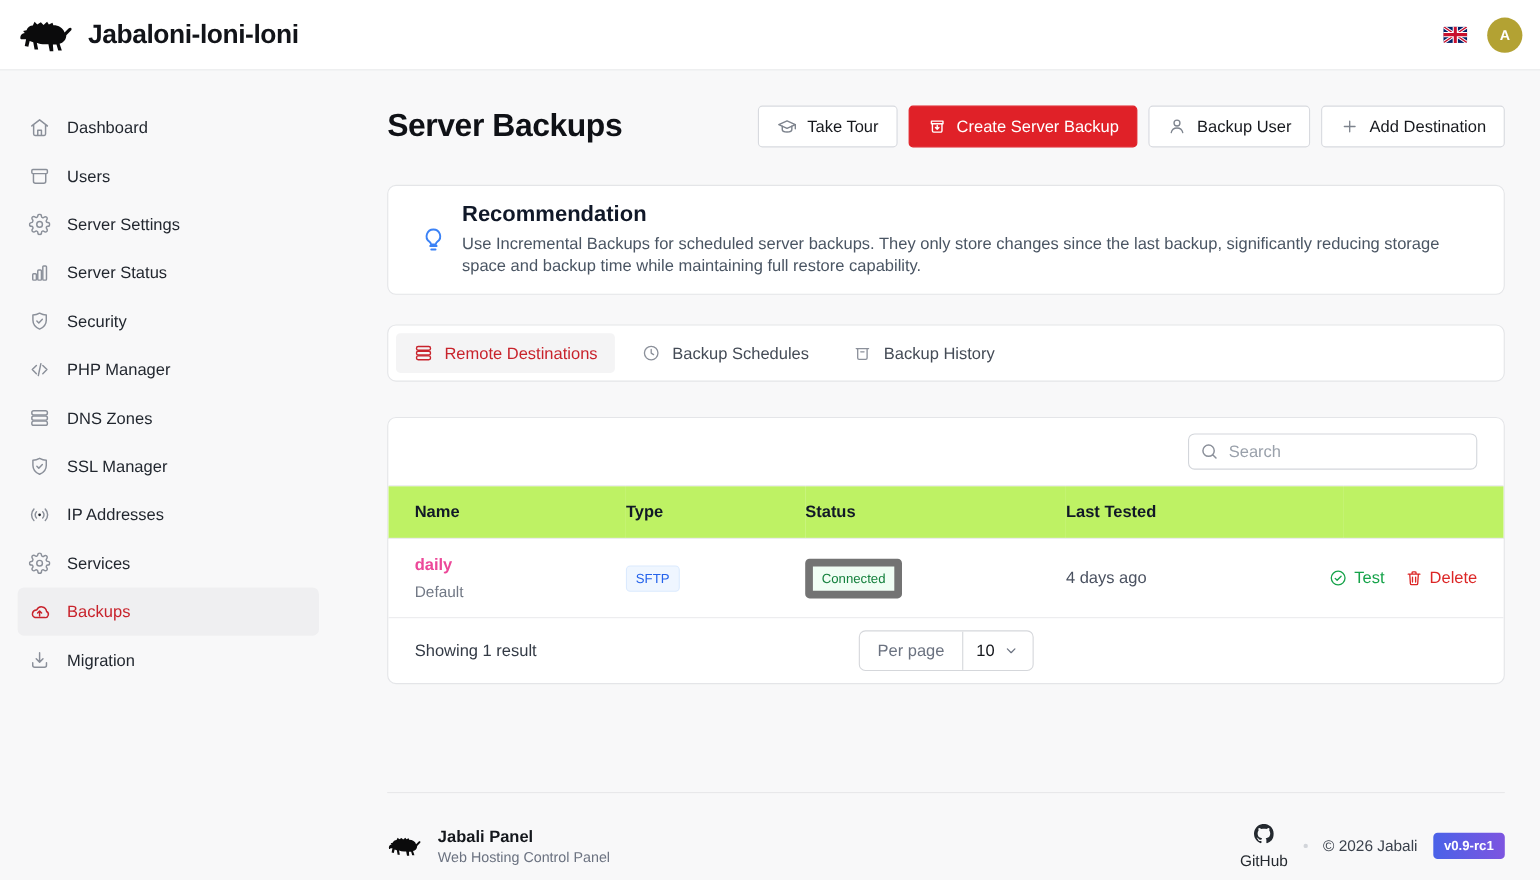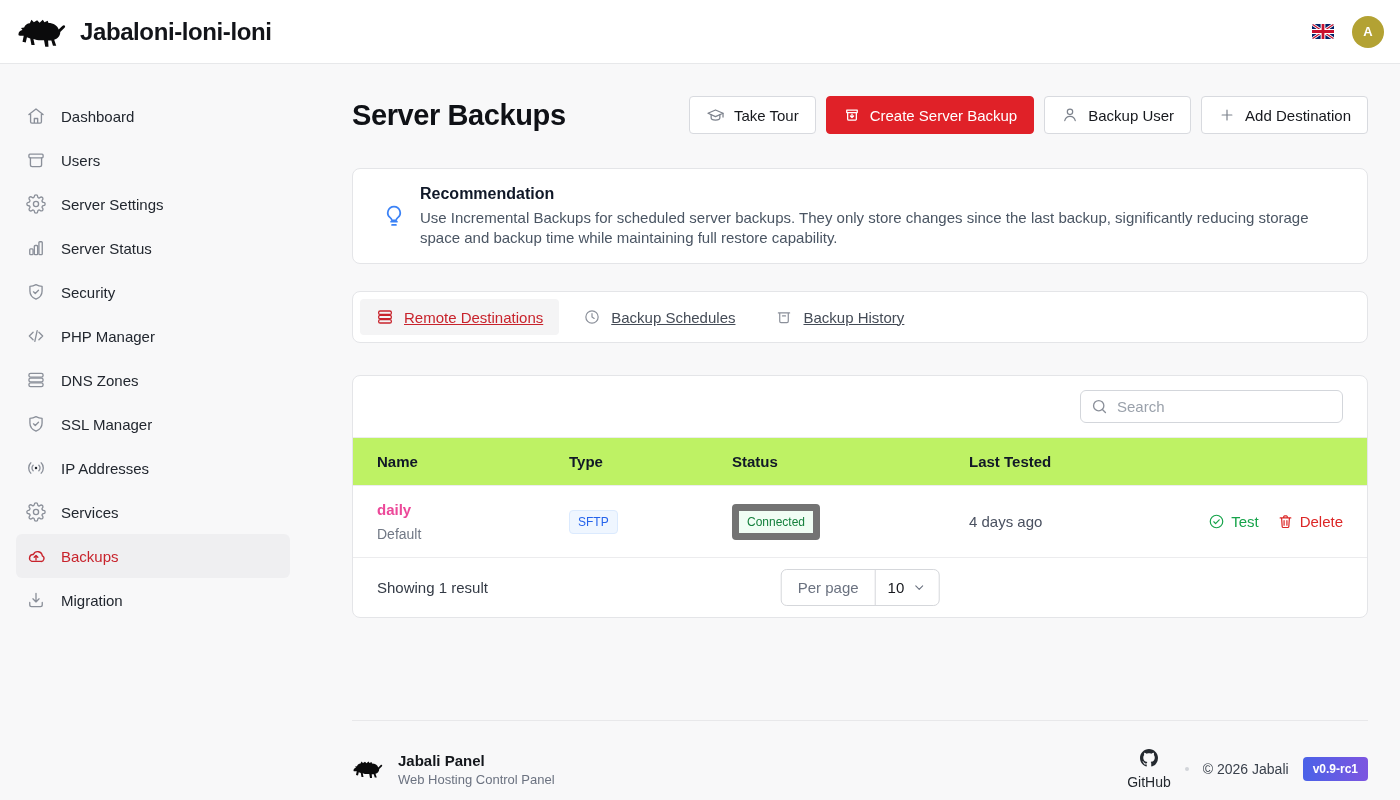--- a/index.html
+++ b/index.html
@@ -36,27 +36,27 @@
          font-size:15px; font-weight:500; color:#16181d; cursor:pointer; }
   .btn .ic { stroke:#7d838d; }
   .btn-danger { background:#e02128; border-color:#e02128; color:#fff; }
   .btn-danger .ic { stroke:#fff; }
 
   .card { background:#fff; border:1px solid #e4e5e8; border-radius:8px; }
 
   
   .rec-card { margin-top:34px; padding:15px 28px; display:flex; align-items:center; gap:13px; min-height:96px; }
   .rec-icon { flex:0 0 26px; }
-  .rec-title { font-size:16px; font-weight:700; color:#101828; margin-bottom:5px; }
+  .rec-title { font-size:20px; font-weight:700; color:#101828; margin-bottom:5px; }
   .rec-body { font-size:15px; line-height:20px; color:#4a5563; max-width:900px; }
 
   
   .tabs-card { margin-top:27px; padding:7px; display:flex; gap:8px; }
   .tab { display:inline-flex; align-items:center; gap:10px; padding:0 16px; height:36px;
-         border-radius:4px; font-size:15px; color:#444b56; cursor:pointer;text-decoration:underline; }
+         border-radius:4px; font-size:15px; color:#444b56; cursor:pointer; }
   .tab .ic { stroke:#8b909a; }
   .tab.active { background:#f4f4f5; color:#c8232c; font-weight:500; }
   .tab.active .ic { stroke:#c8232c; }
 
   
   .table-card { margin-top:32px; overflow:hidden; }
   .search-row { padding:14px 24px; display:flex; justify-content:flex-end; }
   .search-box { position:relative; width:263px; }
   .search-box input { width:100%; height:33px; border:1px solid #d3d6db; border-radius:6px;
                       padding:0 10px 0 36px; font-size:15px; color:#16181d; outline:none;

